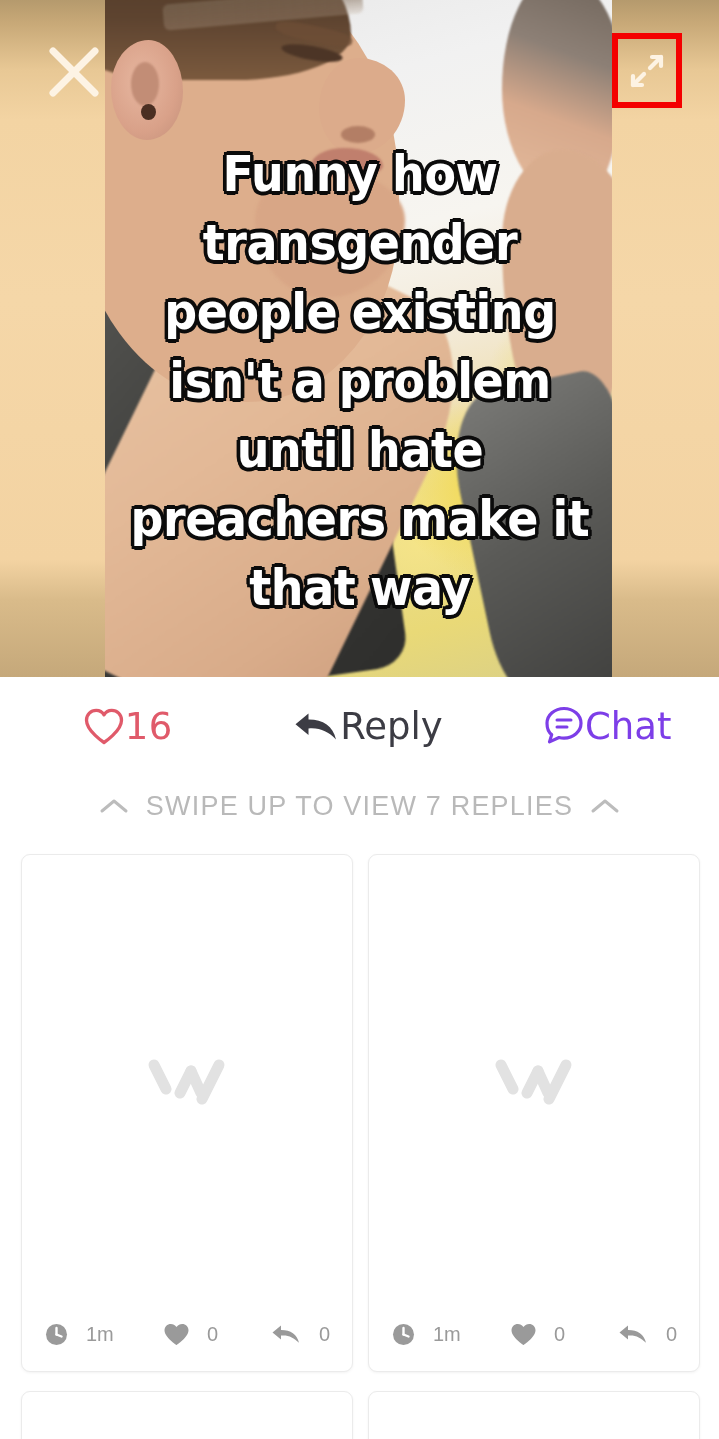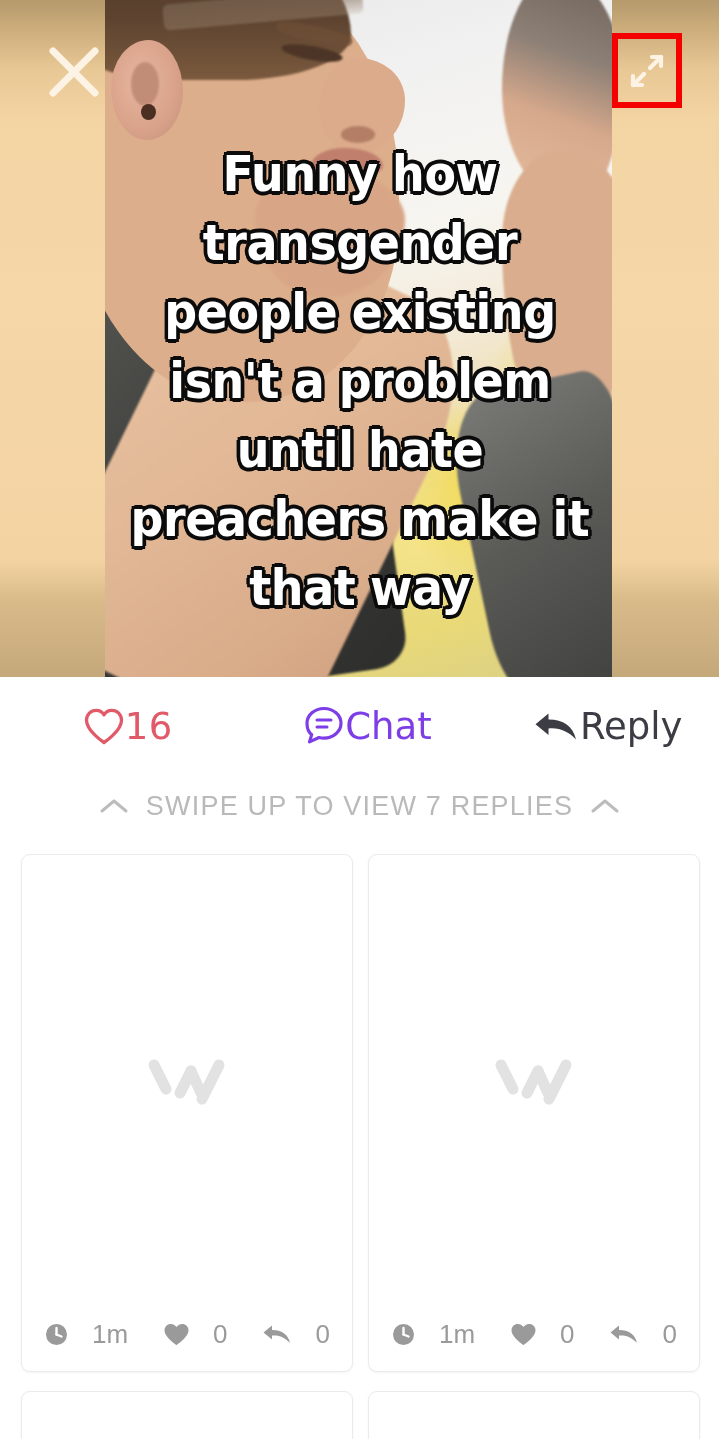--- a/index.html
+++ b/index.html
@@ -411,23 +411,23 @@
   }
   .card-footer {
     height: 66px;
     display: flex;
     align-items: center;
     padding: 0 22px 8px 22px;
   }
   .cf-item {
     display: flex;
     align-items: center;
-    gap: 23px;
+    gap: 17px;
     color: #9a9a9a;
-    font-size: 26px;
+    font-size: 20px;
   }
   .cf-item:nth-child(1) { flex: 0 0 36%; }
   .cf-item:nth-child(2) { flex: 0 0 34%; justify-content: flex-start; padding-left: 16px;}
   .cf-item:nth-child(3) { flex: 1; justify-content: flex-end; }
 
   svg { display: block; }
 </style>
 </head>
 <body>
 
@@ -486,36 +486,36 @@
       <span>
         <svg width="42" height="38" viewBox="0 0 42 38">
           <path d="M21 35.5S3.5 24 3.5 13.2C3.5 7.6 7.9 3.4 13.2 3.4c3.5 0 6.3 1.9 7.8 4.4 1.5-2.5 4.3-4.4 7.8-4.4 5.3 0 9.7 4.2 9.7 9.8C38.5 24 21 35.5 21 35.5z" fill="none" stroke="#e05a6a" stroke-width="3.3" stroke-linejoin="round"></path>
         </svg>
       </span>
       <span class="action-label heart-count">16</span>
     </div>
 
     <div class="action">
       <span>
+        <svg width="48" height="38" viewBox="0 0 48 38">
+          <path d="M16.5 6.5 L3.5 17.2 L16.5 28 L16.5 21.5 C28 20.5 36 24.5 44 32.5 C41 19 31 12.5 16.5 12.6 Z" fill="#3c3c44"></path>
+        </svg>
+      </span>
+      <span class="action-label reply-label">Reply</span>
+    </div>
+
+    <div class="action">
+      <span>
         <svg width="42" height="42" viewBox="0 0 42 42">
           <path d="M21 3.5c9.4 0 17 6.6 17 14.8 0 8.2-7.6 14.8-17 14.8-1.7 0-3.4-.2-5-.6l-9.5 4.4 2.2-7.3C5 27 4 22.7 4 18.3 4 10.1 11.6 3.5 21 3.5z" fill="none" stroke="#7d3ee8" stroke-width="3.2" stroke-linejoin="round"></path>
           <line x1="14" y1="15" x2="28" y2="15" stroke="#7d3ee8" stroke-width="3" stroke-linecap="round"></line>
           <line x1="14" y1="22" x2="24" y2="22" stroke="#7d3ee8" stroke-width="3" stroke-linecap="round"></line>
         </svg>
       </span>
       <span class="action-label chat-label">Chat</span>
-    </div>
-
-    <div class="action">
-      <span>
-        <svg width="48" height="38" viewBox="0 0 48 38">
-          <path d="M16.5 6.5 L3.5 17.2 L16.5 28 L16.5 21.5 C28 20.5 36 24.5 44 32.5 C41 19 31 12.5 16.5 12.6 Z" fill="#3c3c44"></path>
-        </svg>
-      </span>
-      <span class="action-label reply-label">Reply</span>
     </div>
   </div>
 
   <div class="swipe-row">
     <span>
       <svg width="30" height="18" viewBox="0 0 30 18">
         <polyline points="3,14 15,4 27,14" fill="none" stroke="#bcbcbc" stroke-width="3" stroke-linecap="round" stroke-linejoin="round"></polyline>
       </svg>
     </span>
     <span class="swipe-label">SWIPE UP TO VIEW 7 REPLIES</span>

